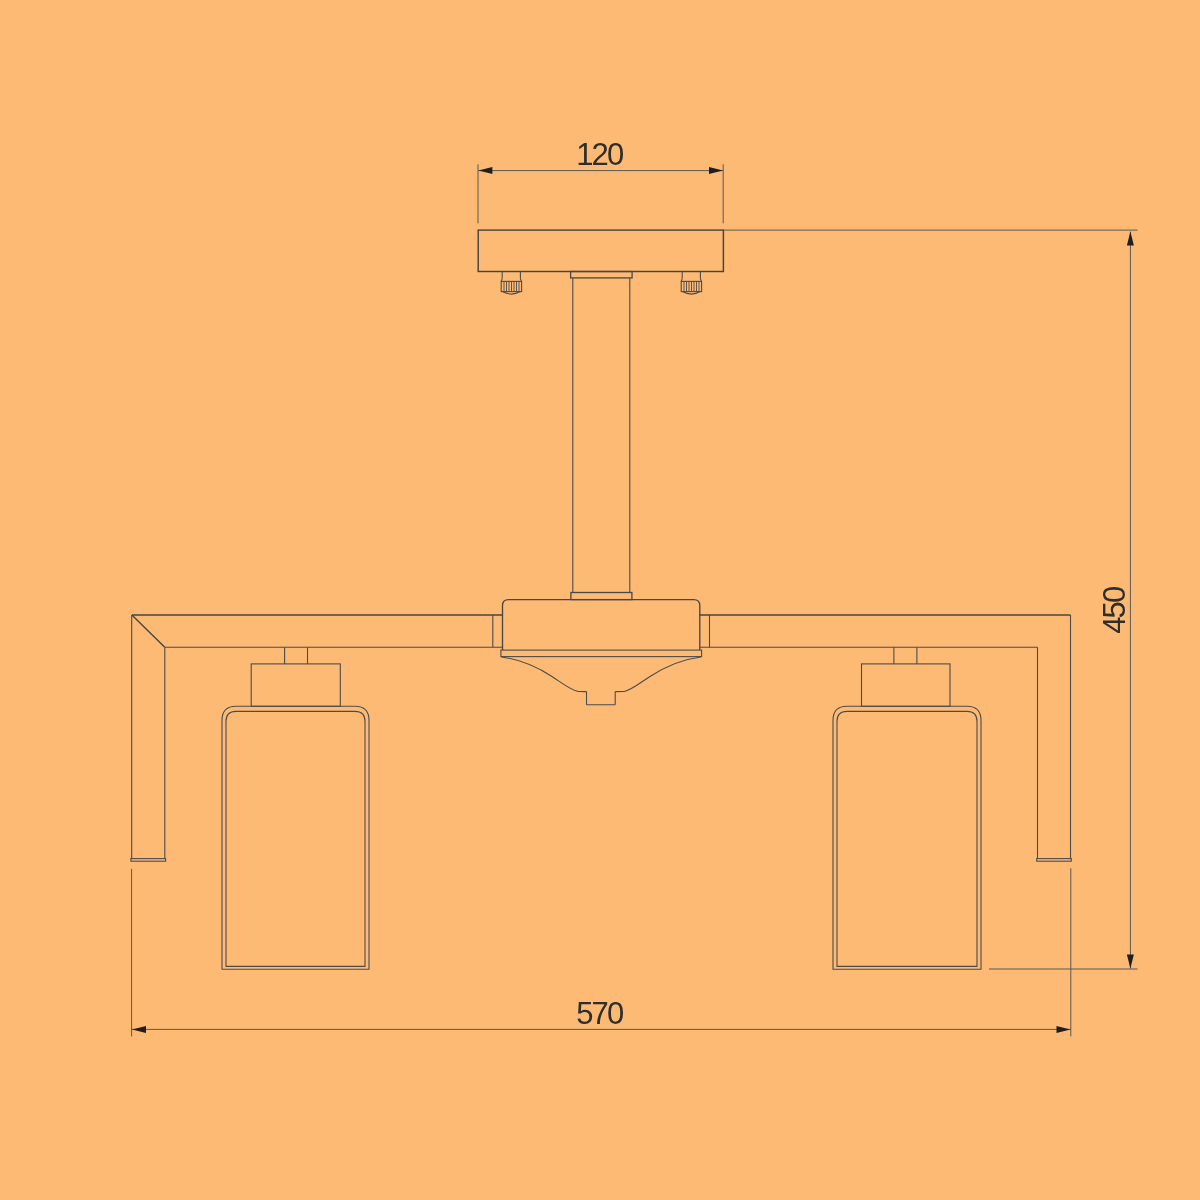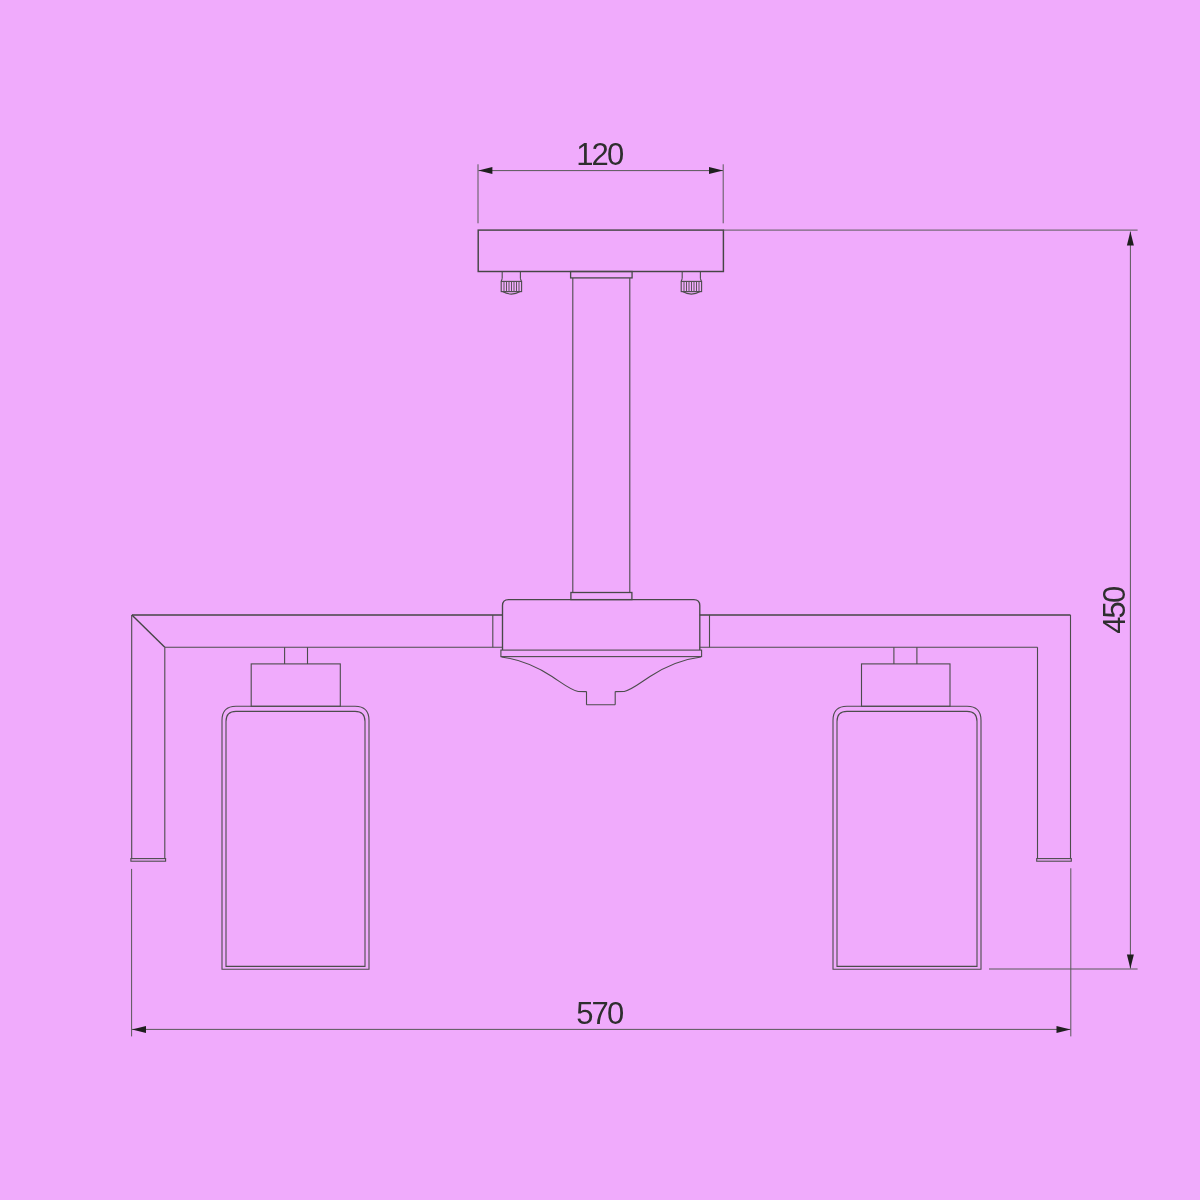--- a/index.html
+++ b/index.html
@@ -1,16 +1,16 @@
 <!DOCTYPE html>
 <html><head>
 <meta charset="utf-8">
 <style>
   html,body{margin:0;padding:0;background:#ffffff;}
-  .wrap{width:1200px;height:1200px;position:relative;background:#f0abfc;}
+  .wrap{width:1200px;height:1200px;position:relative;background:#fdba74;}
   text{font-family:"Liberation Sans",sans-serif;fill:#2e2e2e;}
 </style>
 </head>
 <body>
 <div class="wrap">
 <svg width="1200" height="1200" viewBox="0 0 1200 1200">
   <g fill="none" stroke="#4c4c4c" stroke-width="1.1">
 
     <g stroke="#595959" stroke-width="1">
       <path d="M478,164.3 V223.3 M723.2,164.3 V223.3"></path>

